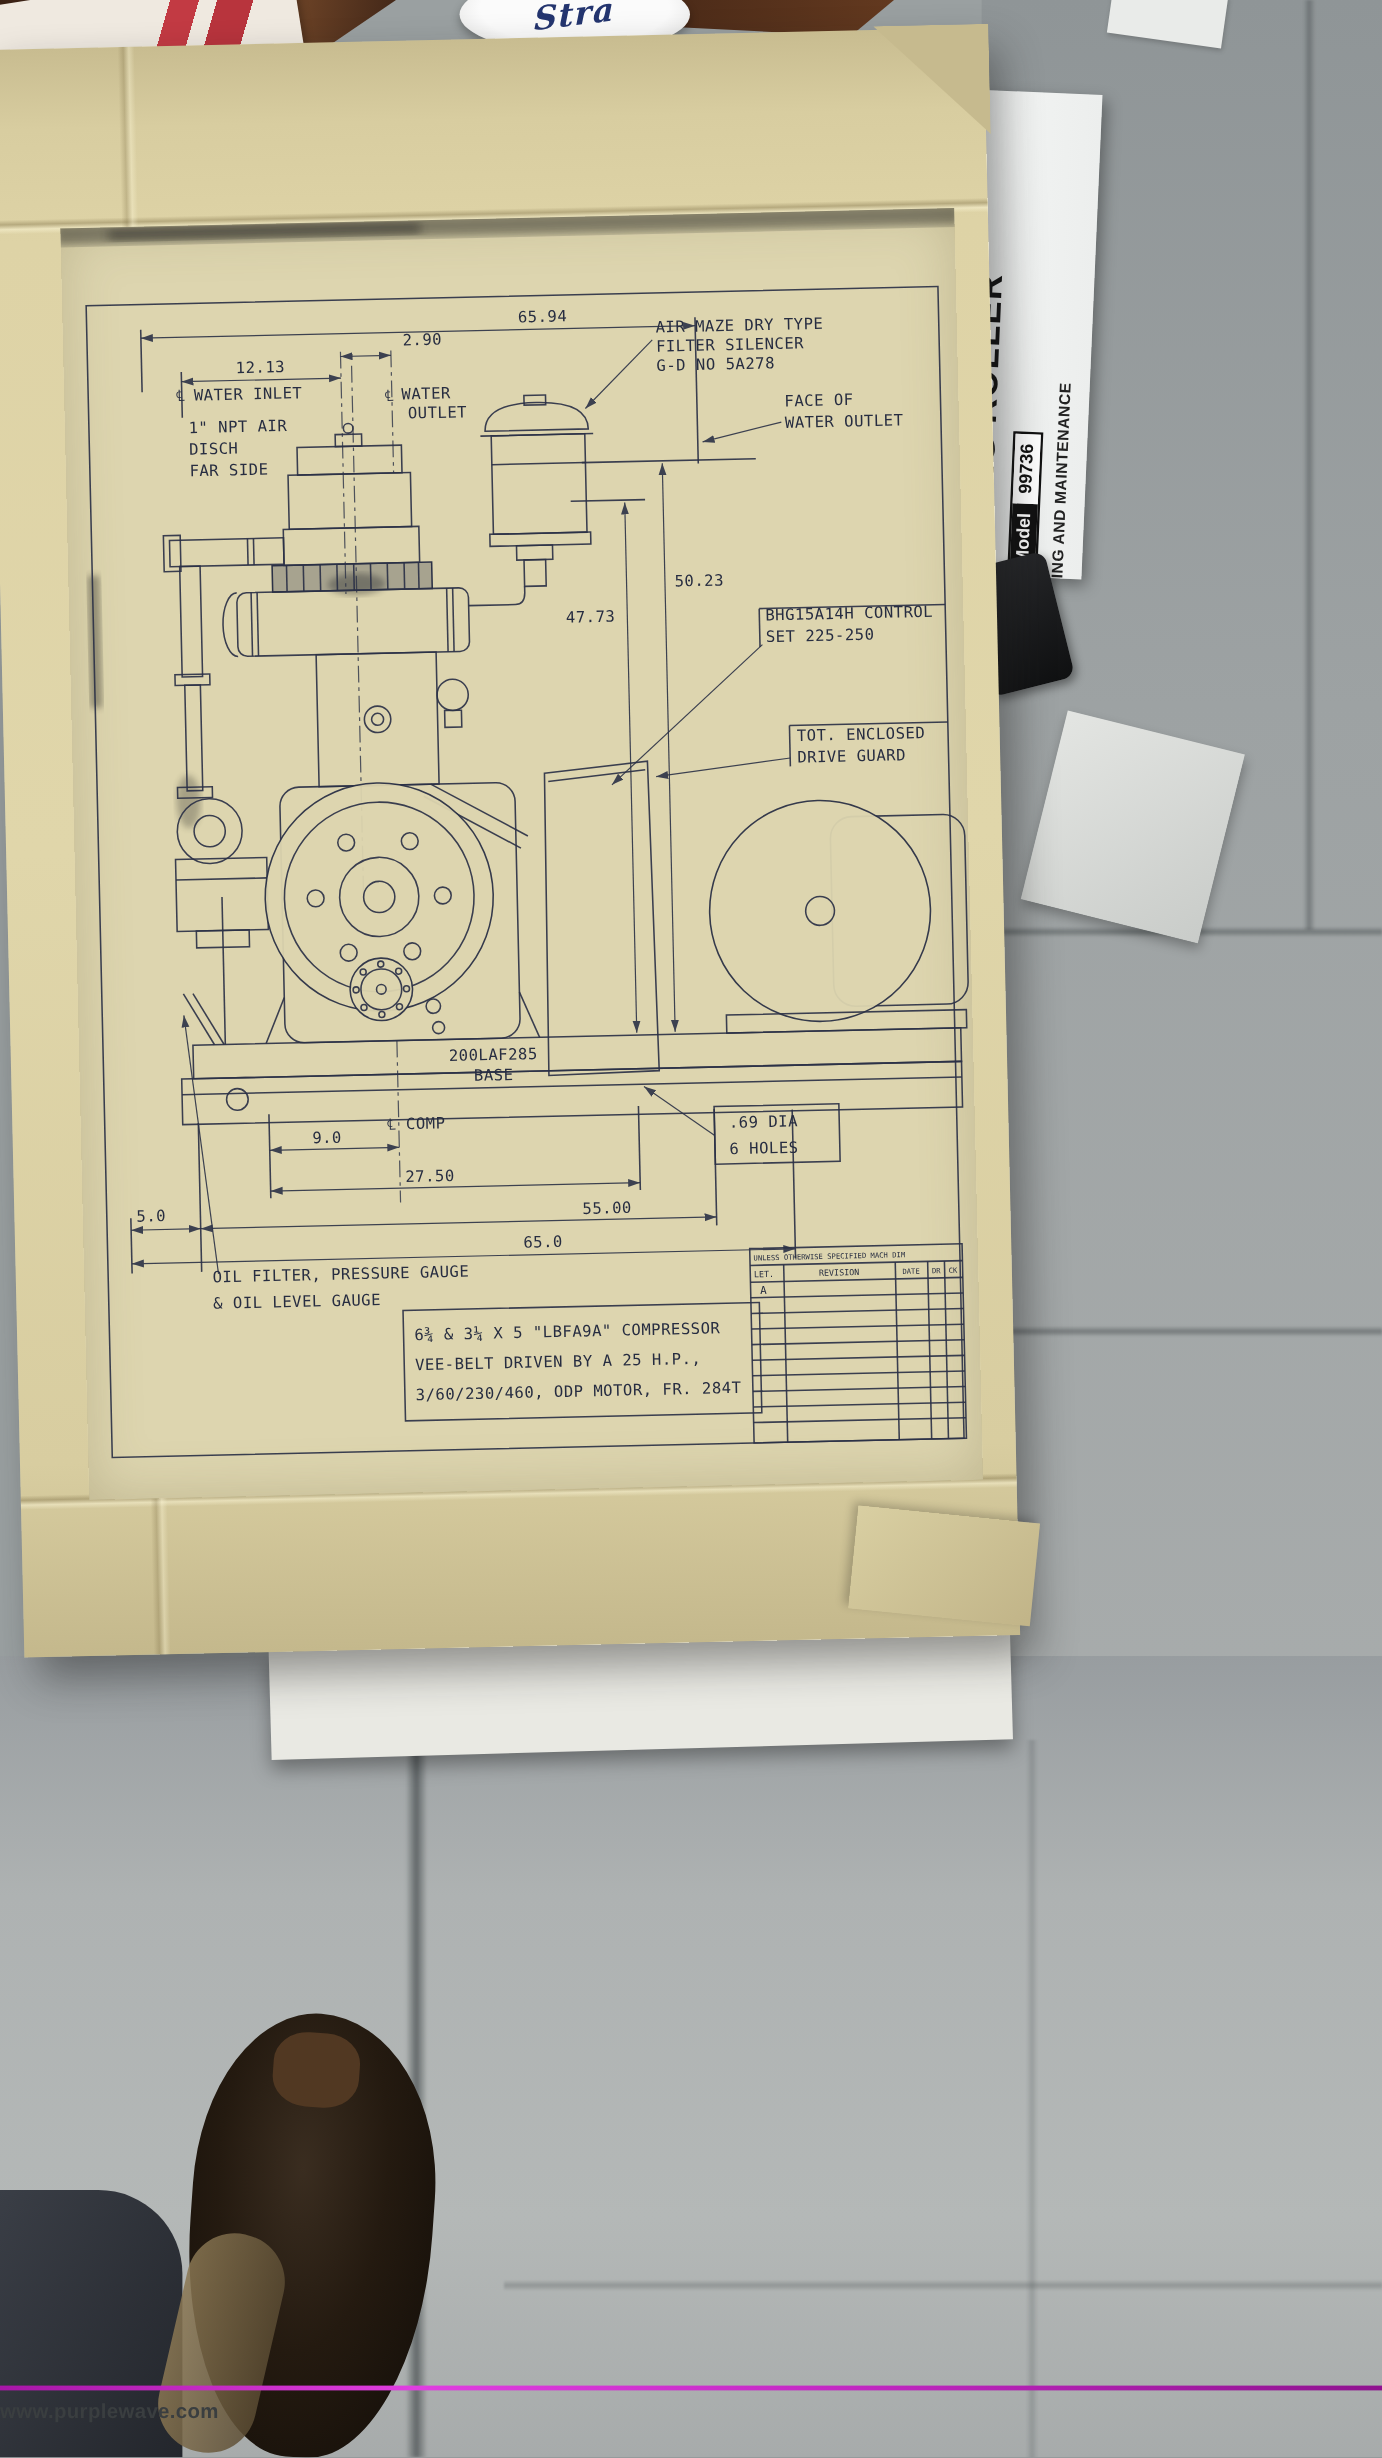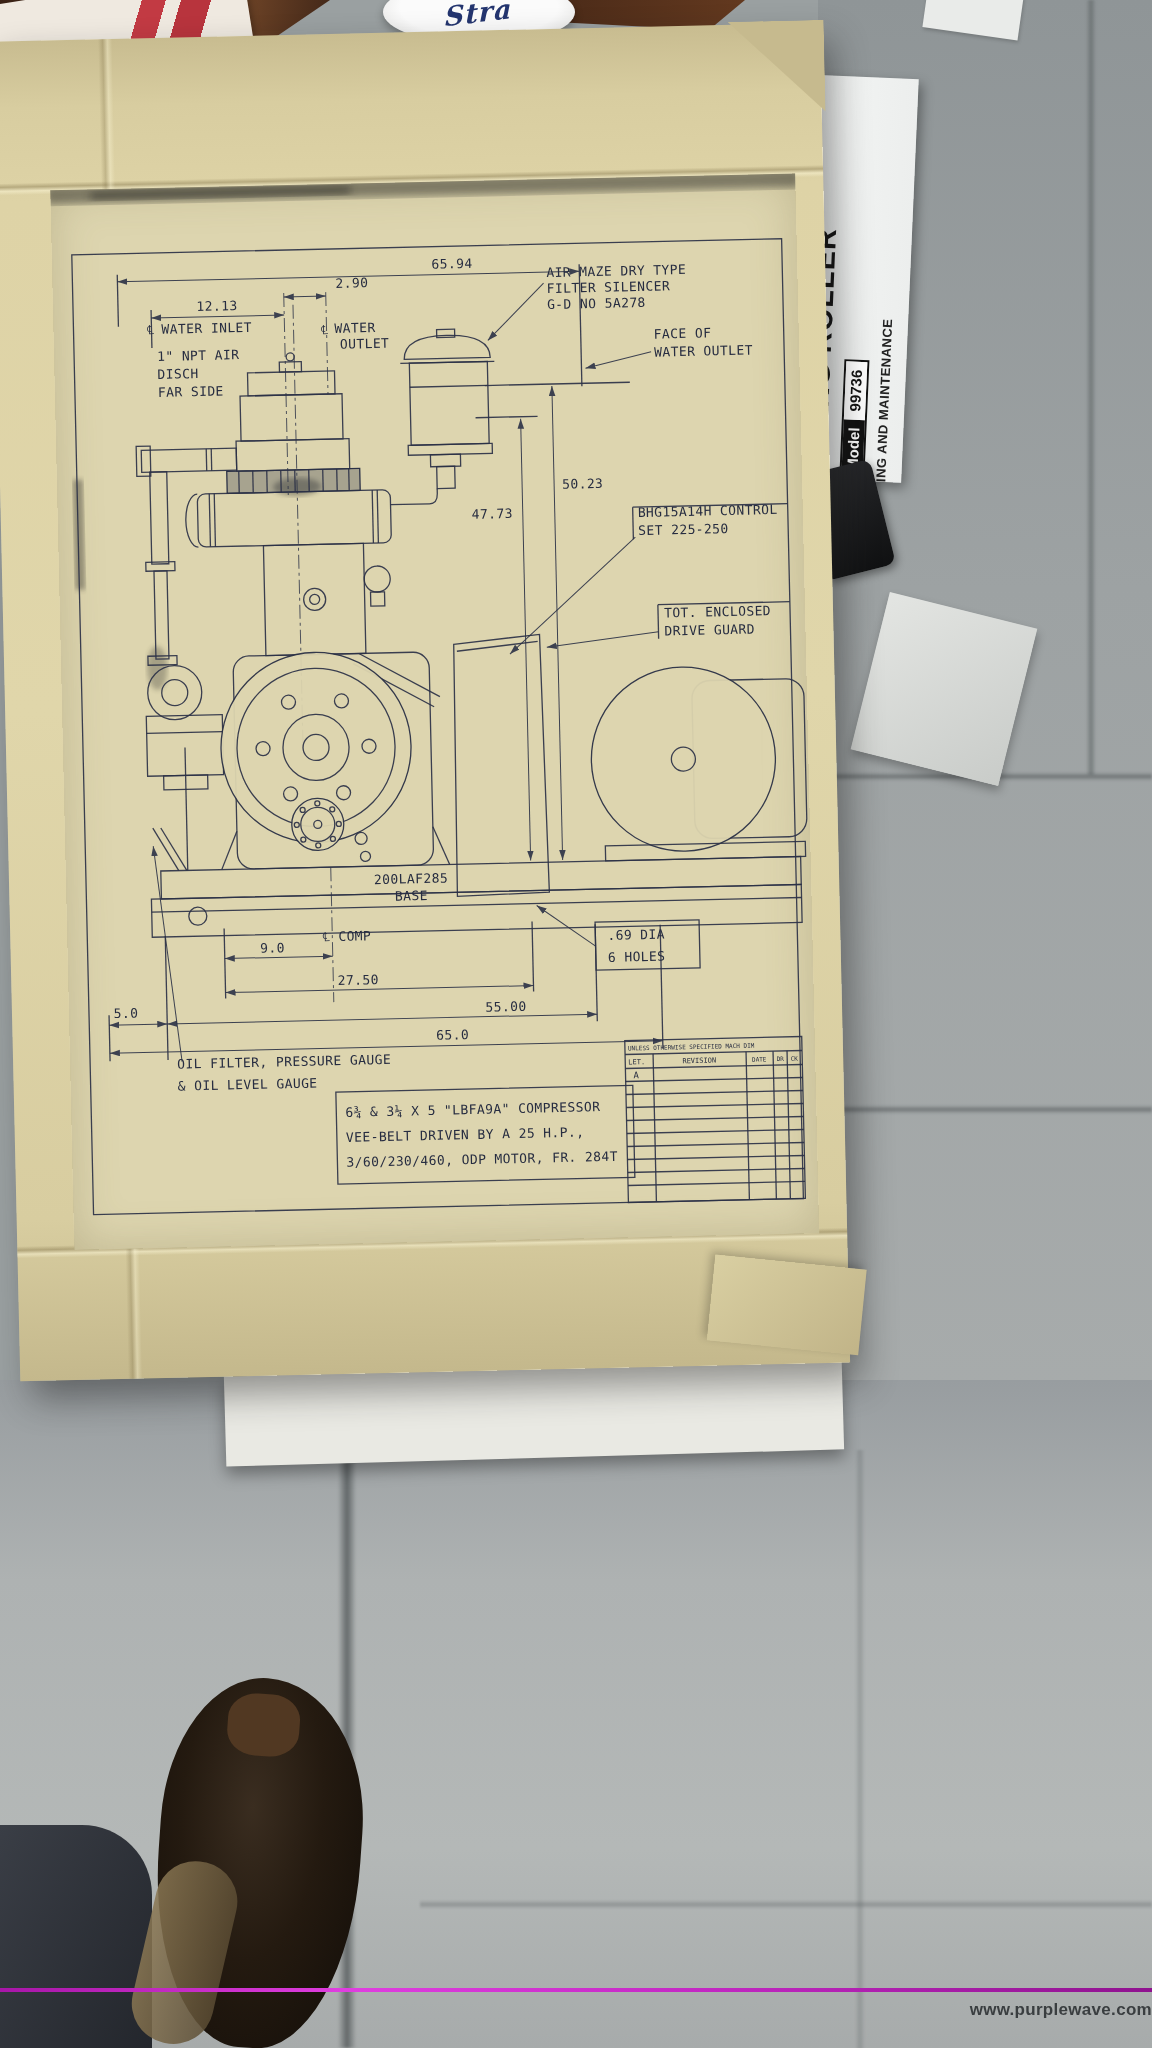--- a/index.html
+++ b/index.html
@@ -81,21 +81,21 @@
   .pant{position:absolute;left:0;top:1825px;width:152px;height:223px;z-index:4;
     background:linear-gradient(120deg,#3a3e46,#23262c);border-top-right-radius:70px;}
   .shoe{position:absolute;left:158px;top:1678px;width:202px;height:370px;z-index:4;transform:rotate(4deg);}
   .shoe-body{width:100%;height:100%;border-radius:48% 52% 46% 46% / 40% 40% 52% 52%;
     background:radial-gradient(ellipse at 45% 35%,#3a2d20 0%,#241a10 45%,#120d08 100%);}
   .shoe-sole{position:absolute;left:-8px;bottom:-2px;width:82px;height:185px;border-radius:40px;transform:rotate(9deg);
     background:linear-gradient(90deg,#8a7753,#5b4c33);opacity:.85;}
   .shoe-tongue{position:absolute;left:60px;top:16px;width:72px;height:62px;border-radius:40%;background:#513822;}
   .wm-line{position:absolute;left:0;top:1988px;width:100%;height:4px;z-index:5;
     background:linear-gradient(90deg,#a816a8,#e03ee0 30%,#c428c4 60%,#8f128f);}
-  .wm-text{position:absolute;left:0;top:2000px;width:100%;text-align:right;z-index:5;
+  .wm-text{position:absolute;left:0;top:2000px;width:100%;text-align:left;z-index:5;
     font:700 17px "Liberation Sans",sans-serif;color:#3a3e40;letter-spacing:.3px;}
 </style>
 </head>
 <body>
 
 <div class="scene">
 
   <div class="floor-right">
     <div class="grout-h" style="top:772px;left:0;right:0;"></div>
     <div class="grout-h" style="top:1105px;left:0;right:0;"></div>

